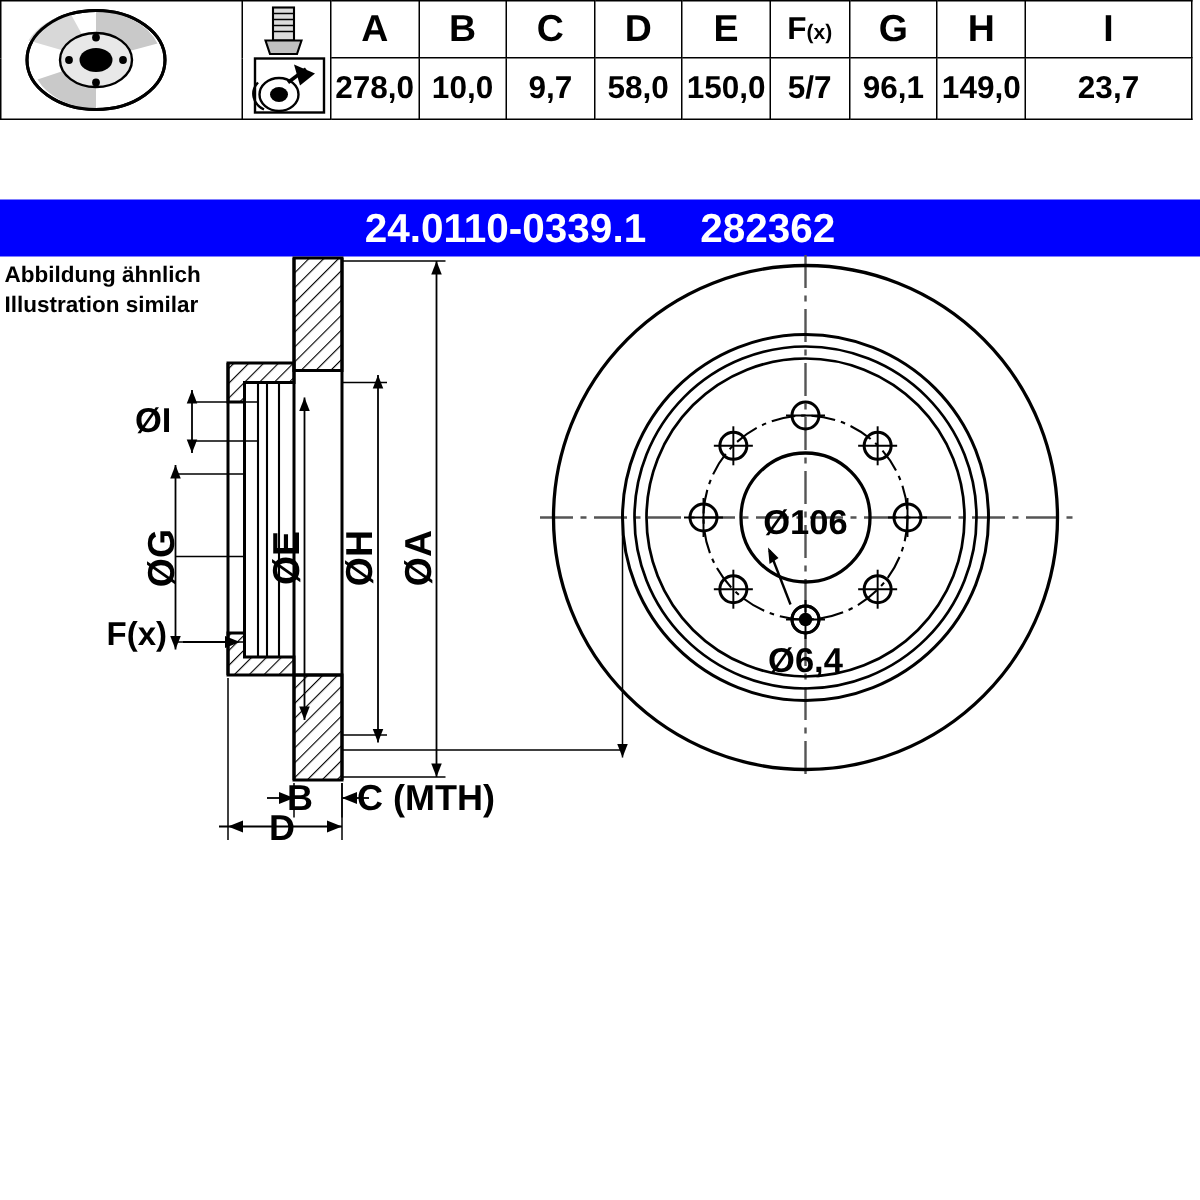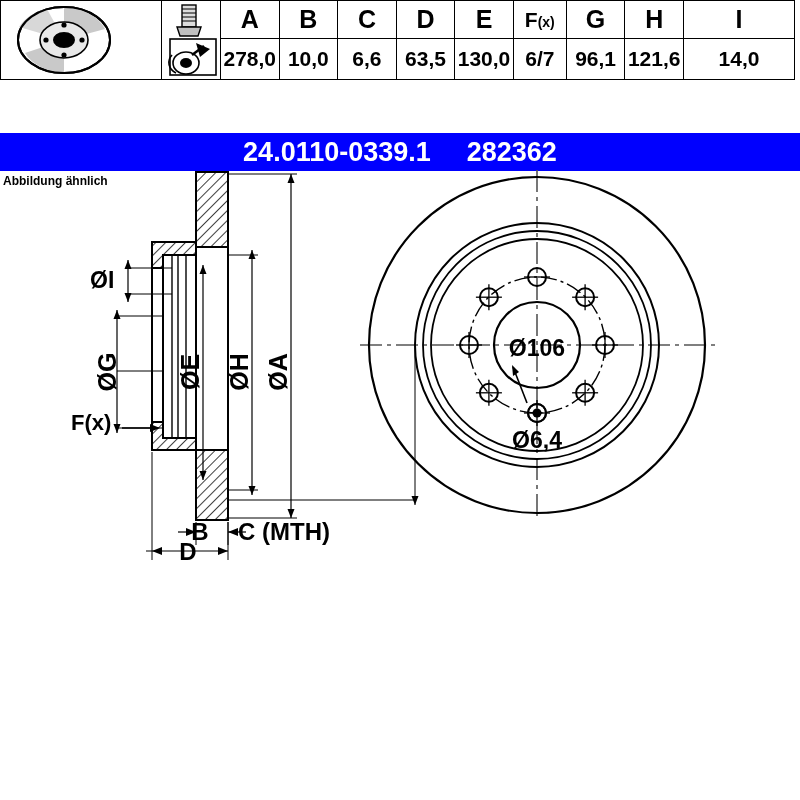--- a/index.html
+++ b/index.html
@@ -41,21 +41,21 @@
     white-space: pre;
     line-height: 1;
   }
   #header-gap { width: 36px; display: inline-block; }
 
   
   #note-block {
     left: 3px;
     top: 174px;
     width: 200px;
-    font-size: 12px;
+    font-size: 15px;
     font-weight: bold;
     color: #000;
     line-height: 1.32;
   }
 
   
   #drawing {
     left: 0;
     top: 160px;
     width: 800px;
@@ -91,20 +91,21 @@
 <div id="sheet">
 
   <div class="abs" id="header-bar">
     <span class="hdr-text">24.0110-0339.1</span>
     <span id="header-gap"></span>
     <span class="hdr-text">282362</span>
   </div>
 
   <div class="abs" id="note-block">
     <div>Abbildung ähnlich</div>
+    <div>Illustration similar</div>
   </div>
 
   <svg class="abs" id="drawing" viewBox="0 0 800 410">
     <defs>
       <pattern id="hatch" width="7" height="7" patternTransform="rotate(45)" patternUnits="userSpaceOnUse">
         <line x1="0" y1="0" x2="0" y2="7" stroke="#000" stroke-width="1.5"></line>
       </pattern>
     </defs>
 
     <g>
@@ -319,24 +320,24 @@
       <td>D</td>
       <td>E</td>
       <td class="fx-cell" style="width:52px"><span>F</span><span class="sub">(x)</span></td>
       <td>G</td>
       <td>H</td>
       <td style="width:110px">I</td>
     </tr>
     <tr class="val-row">
       <td>278,0</td>
       <td>10,0</td>
-      <td>6,6</td>
-      <td>63,5</td>
-      <td>130,0</td>
-      <td>6/7</td>
+      <td>9,7</td>
+      <td>58,0</td>
+      <td>150,0</td>
+      <td>5/7</td>
       <td>96,1</td>
-      <td>121,6</td>
-      <td>14,0</td>
+      <td>149,0</td>
+      <td>23,7</td>
     </tr>
   </tbody>
     </table>
 
 </div>
 
 </body></html>

